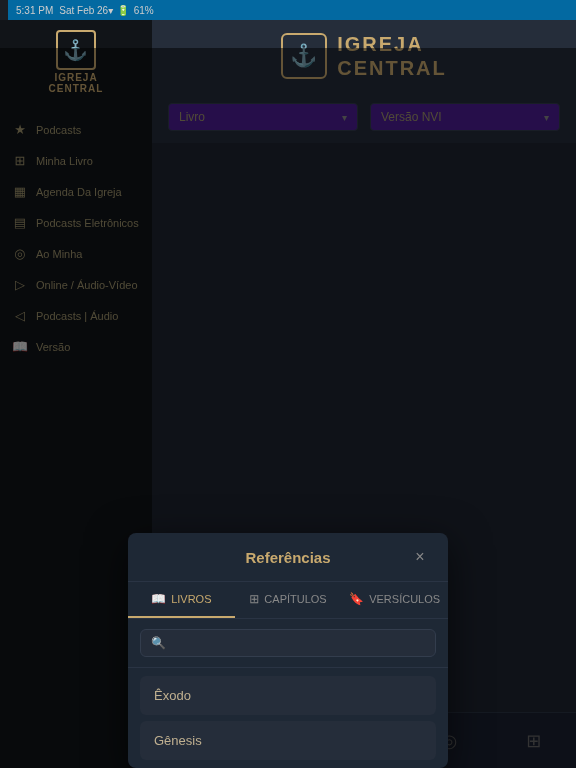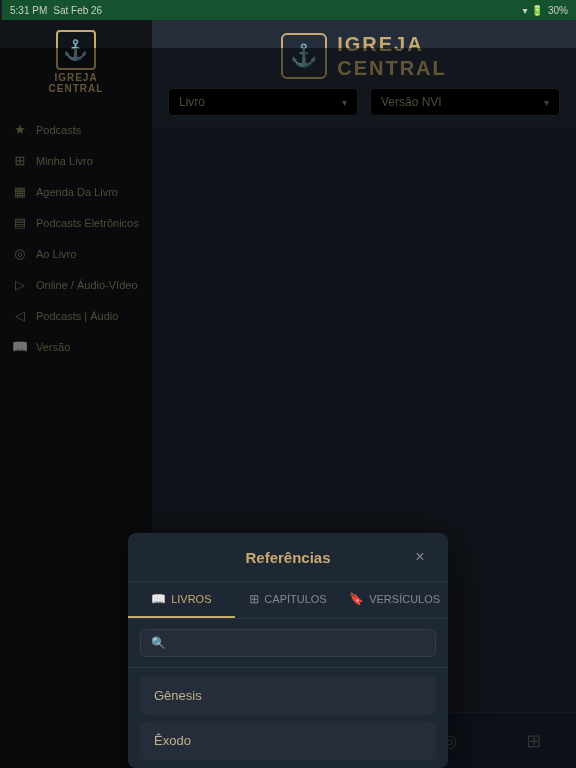--- a/index.html
+++ b/index.html
@@ -10,26 +10,25 @@
       background: #1a1e24;
       font-family: -apple-system, BlinkMacSystemFont, 'Helvetica Neue', Arial, sans-serif;
       color: #c8b89a;
       overflow: hidden;
       position: relative;
     }
 
     
     .status-bar {
       position: absolute;
-      top: 0; left: 2px; right: 0;
+      top: 0; left: 8px; right: 0;
       height: 20px;
-      background: #14532d;
-      display: flex;
-      align-items: center;
-      justify-content: space-between;
+      background: #0369a1;
+      display: flex;
+      align-items: center;
       padding: 0 8px;
       font-size: 10px;
       color: #ccc;
       z-index: 100;
     }
 
     .status-left { display: flex; gap: 6px; }
     .status-right { display: flex; gap: 4px; align-items: center; }
 
     
@@ -140,30 +139,31 @@
     }
 
     .bible-controls {
       display: flex;
       gap: 12px;
       width: 100%;
     }
 
     .bible-control {
       flex: 1;
-      background: #000000;
+      background: #4c1d95;
       border: 1px solid #333d4d;
       border-radius: 4px;
       padding: 6px 10px;
       display: flex;
       align-items: center;
       justify-content: space-between;
       cursor: pointer;
       color: #a0956e;
       font-size: 12px;
+      margin-top: 15px;
     }
 
     .bible-control .chevron { font-size: 10px; color: #888; }
 
     
     .modal-overlay {
       position: absolute;
       top: 0; left: 0; right: 0; bottom: 0;
       background: rgba(0,0,0,0.5);
       z-index: 50;
@@ -317,49 +317,49 @@
 <body>
 
 <div class="status-bar">
   <div class="status-left">
     <span>5:31 PM</span>
     <span>Sat Feb 26</span>
   </div>
   <div class="status-right">
     <span>▾</span>
     <span>🔋</span>
-    <span>30%</span>
+    <span>61%</span>
   </div>
 </div>
 
 <div class="sidebar">
   <div class="sidebar-logo">
     <div class="logo-icon">⚓</div>
     <div class="logo-text">IGREJA<br>CENTRAL</div>
   </div>
 
   <div class="sidebar-item">
     <span class="icon">★</span>
     <span>Podcasts</span>
   </div>
   <div class="sidebar-item">
     <span class="icon">⊞</span>
     <span>Minha Livro</span>
   </div>
   <div class="sidebar-item">
     <span class="icon">▦</span>
-    <span>Agenda Da Livro</span>
+    <span>Agenda Da Igreja</span>
   </div>
   <div class="sidebar-item">
     <span class="icon">▤</span>
     <span>Podcasts Eletrônicos</span>
   </div>
   <div class="sidebar-item">
     <span class="icon">◎</span>
-    <span>Ao Livro</span>
+    <span>Ao Minha</span>
   </div>
   <div class="sidebar-item">
     <span class="icon">▷</span>
     <span>Online / Áudio-Vídeo</span>
   </div>
   <div class="sidebar-item">
     <span class="icon">◁</span>
     <span>Podcasts | Áudio</span>
   </div>
   <div class="sidebar-item">
@@ -415,24 +415,24 @@
     </div>
 
     <div class="modal-search">
       <div class="search-input-wrapper">
         <span class="search-icon">🔍</span>
       </div>
     </div>
 
     <div class="book-list">
       <div class="book-item">
+        <span>Êxodo</span>
+      </div>
+      <div class="book-item">
         <span>Gênesis</span>
-      </div>
-      <div class="book-item">
-        <span>Êxodo</span>
       </div>
     </div>
   </div>
 </div>
 
 <div class="bottom-nav">
   <div class="nav-btn">
     <span>★</span>
   </div>
   <div class="nav-btn">

